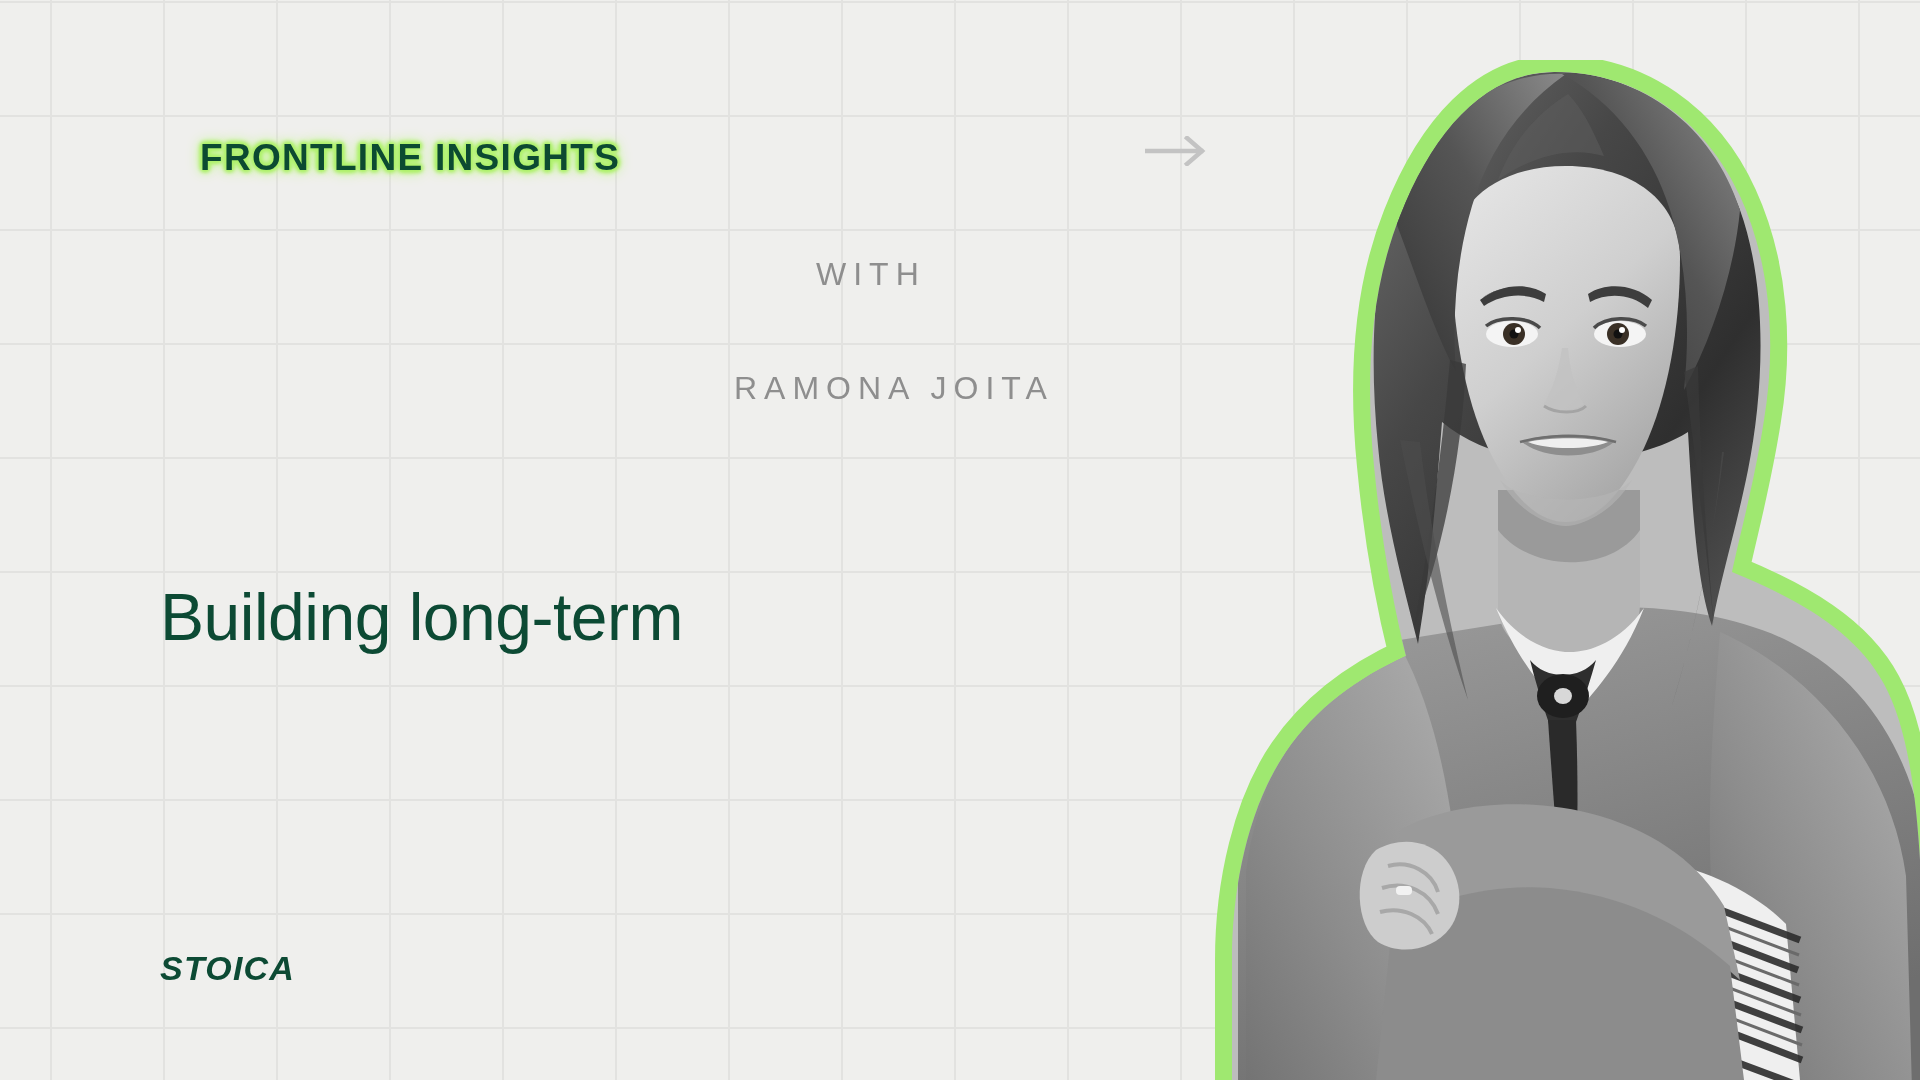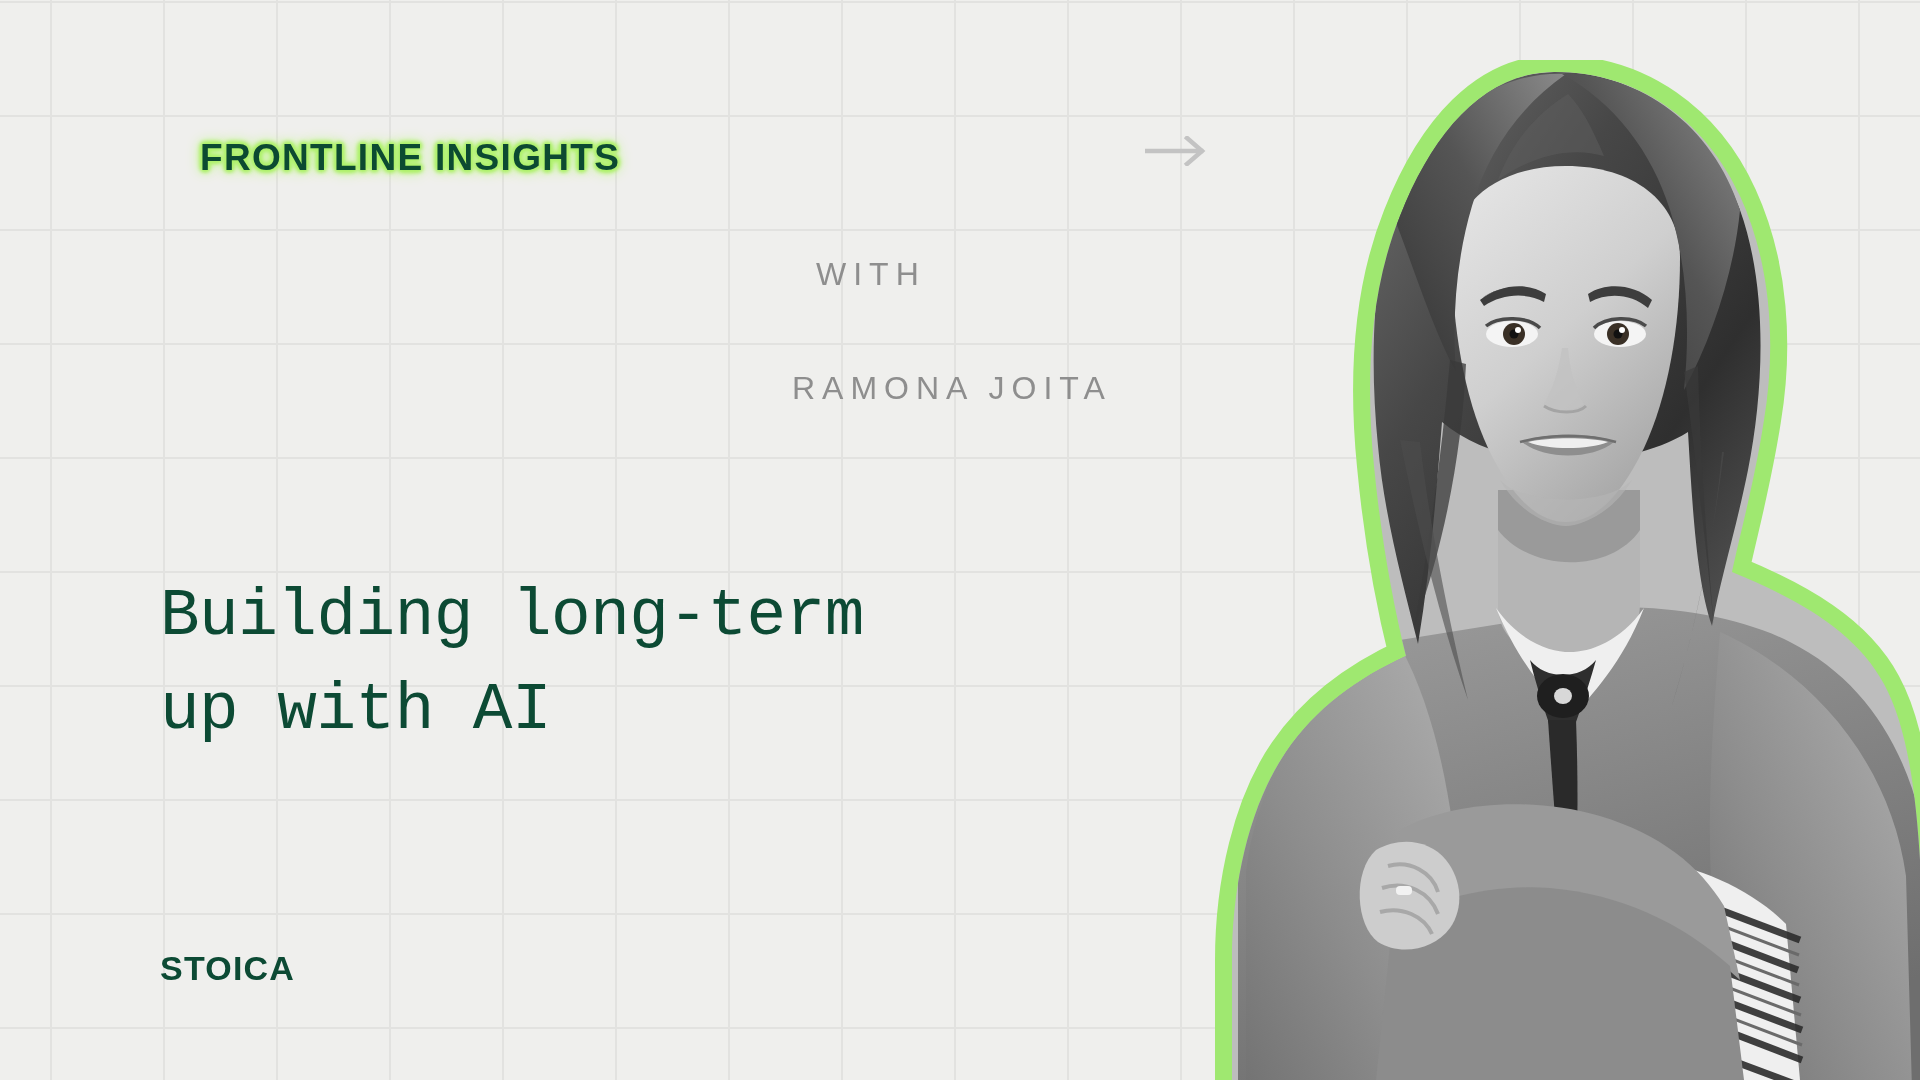--- a/index.html
+++ b/index.html
@@ -69,50 +69,50 @@
     position:absolute;
     left:780px; top:256px;
     font-size:32px;
     font-weight:400;
     letter-spacing:7px;
     color:#8e8e8e;
     margin-left:36px;
   }
   .guest-name {
     position:absolute;
-    left:792px; top:370px;
+    left:734px; top:370px;
     font-size:32px;
     font-weight:400;
     letter-spacing:7px;
     color:#8e8e8e;
     white-space:nowrap;
   }
 
   
   .headline {
     position:absolute;
     left:160px; top:570px;
     width:800px;
     font-size:66px;
     line-height:94px;
     font-weight:300;
     letter-spacing:-0.5px;
     color:#0c4a34;
-    font-family:Liberation Mono, monospace;
   }
   .headline span { display:block; }
 
   
   .brand {
     position:absolute;
     left:160px; top:949px;
     font-size:34px;
     font-weight:700;
     letter-spacing:1.2px;
     color:#0c4a34;
+    font-style:italic;
   }
 
   
   .portrait-wrap {
     position:absolute;
     right:0; bottom:0;
     width:820px; height:1020px;
     z-index:2;
   }
   .portrait-wrap svg { display:block; width:100%; height:100%; }
@@ -324,19 +324,18 @@
           <polyline points="42,2 57,15 42,28" fill="none" stroke="#c3c3c3" stroke-width="4.5" stroke-linecap="square" stroke-linejoin="miter"></polyline>
         </svg>
       </div>
     </div>
 
     <div class="with-label">WITH</div>
     <div class="guest-name">RAMONA JOITA</div>
 
     <div class="headline">
       <span>Building long-term</span>
-      <span>up with AI</span>
     </div>
 
     <div class="brand">STOICA</div>
   </div>
 
 </div>
 
 </body></html>

